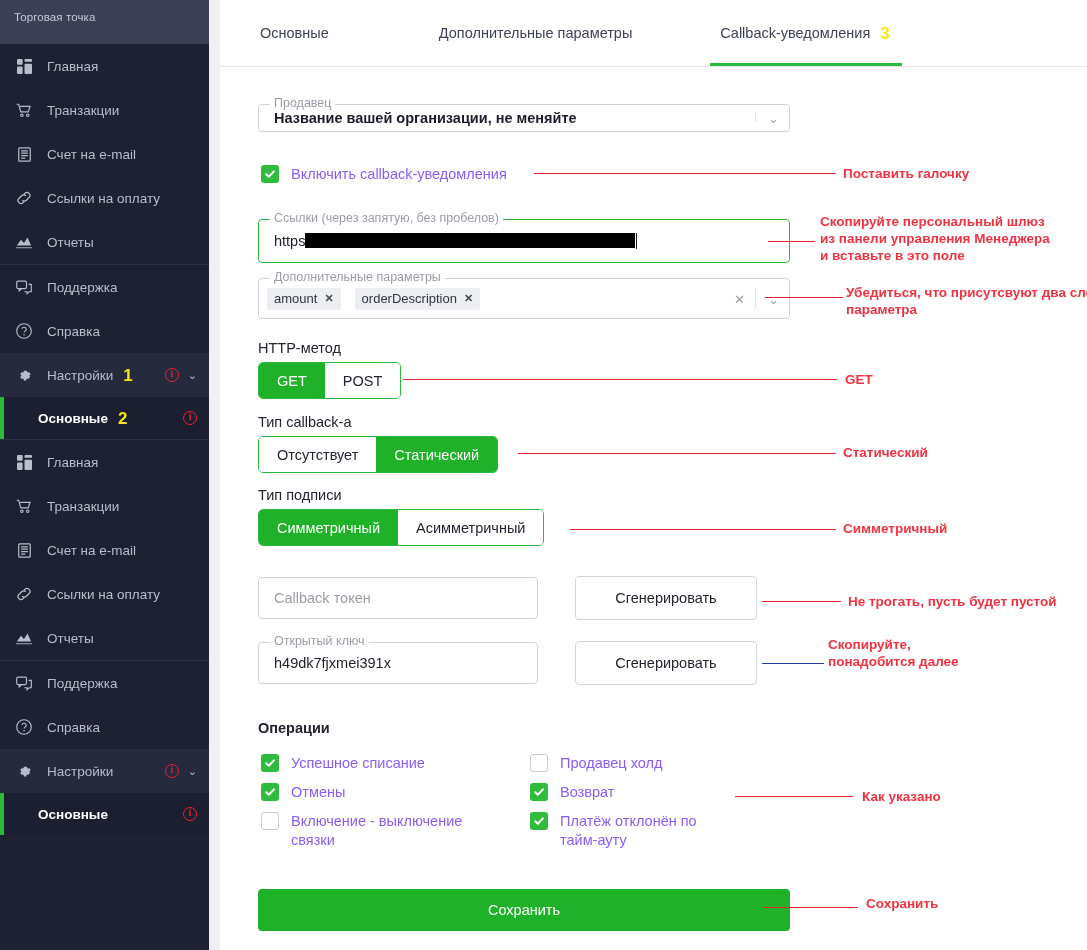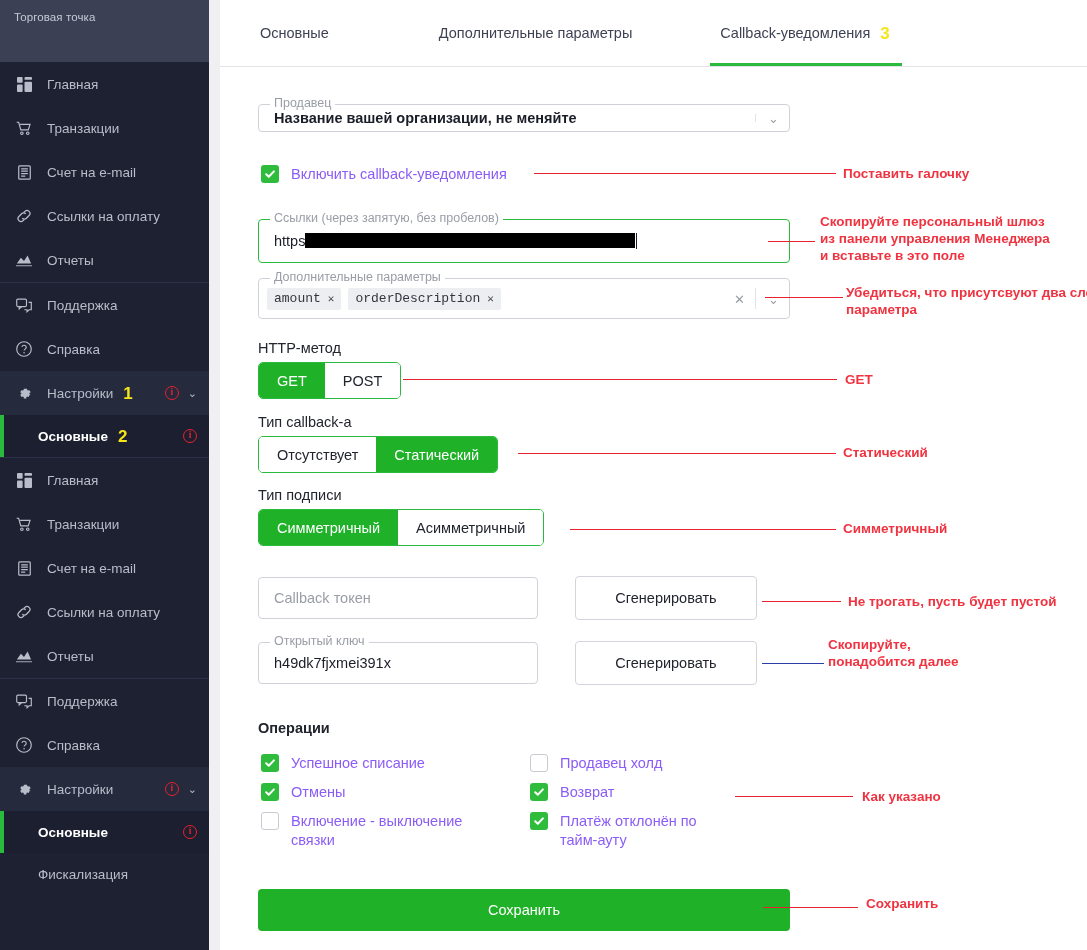--- a/index.html
+++ b/index.html
@@ -14,21 +14,21 @@
   }
 
   
   #sidebar {
     position:absolute; left:0; top:0; width:209px; height:950px;
     background:#1e2132;
     color:#b9bdca;
     overflow:hidden;
   }
   .sb-header {
-    height:62px; background:#3b4055;
+    height:44px; background:#3b4055;
     display:flex; align-items:flex-start; padding:11px 0 0 14px;
   }
   .sb-header .ttl { font-size:11.5px; color:#c6c9d4; letter-spacing:.1px; }
 
   .sb-item {
     position:relative;
     display:flex; align-items:center;
     height:44px; padding-left:14px;
     font-size:13.5px; color:#b9bdca;
     white-space:nowrap;
@@ -122,21 +122,21 @@
     color:#9a9da6; font-size:13px;
   }
   .dd-sep {
     position:absolute; right:33px; top:9px; bottom:9px; width:1px; background:#e2e3e7;
   }
   .dd-x {
     position:absolute; right:44px; top:50%; transform:translateY(-50%);
     color:#9a9da6; font-size:13px;
   }
 
-  .chips { position:absolute; left:8px; top:50%; transform:translateY(-50%); display:flex; gap:7px;font-family:Liberation Mono, monospace; }
+  .chips { position:absolute; left:8px; top:50%; transform:translateY(-50%); display:flex; gap:14px; }
   .chip {
     background:#eceef1; border-radius:2px; height:22px;
     display:flex; align-items:center; padding:0 7px;
     font-size:13px; color:#32353f;
   }
   .chip .cx { margin-left:7px; font-size:11px; font-weight:bold; color:#4a4d57; }
 
   
   .cb {
     width:18px; height:18px; border-radius:3px; flex:0 0 18px;
@@ -388,23 +388,20 @@
   </div>
 
   <div class="sb-item sub">
     <span class="accent"></span>
     <span class="lbl">Основные</span>
     <span class="sb-right">
       <span class="info-red">i</span>
     </span>
   </div>
 
-  <div class="sb-item sub2">
-    <span class="lbl">Фискализация</span>
-  </div>
 
 </div>
 
 <div id="main">
   <div class="gapcol"></div>
 
   <div class="tabs">
     <div class="tab t1">
       <span>Основные</span>
     </div>

